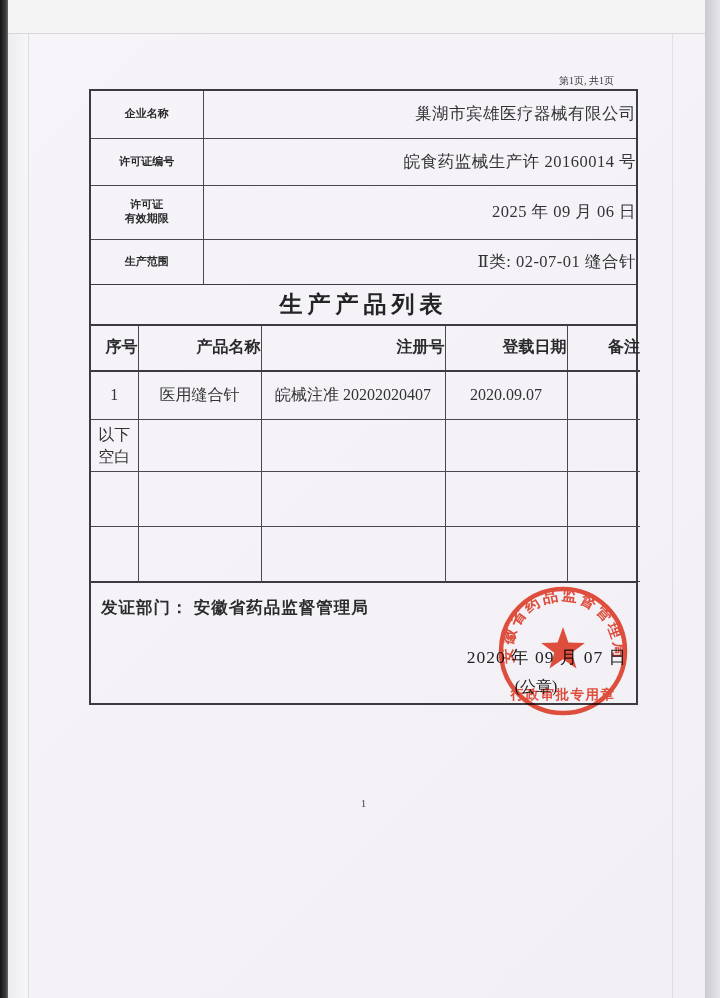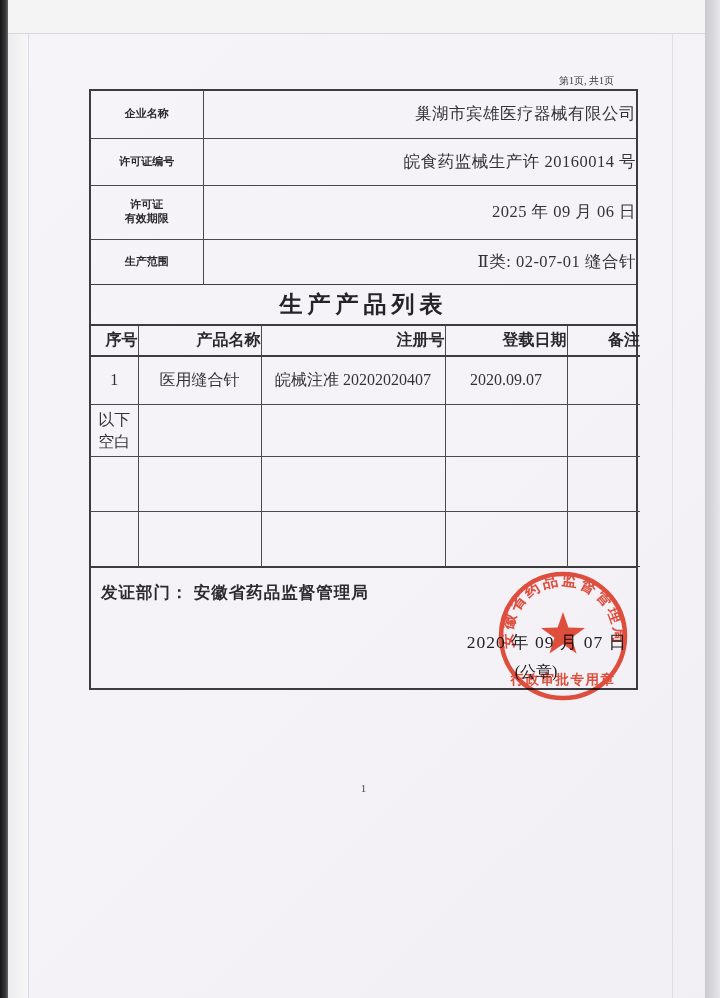--- a/index.html
+++ b/index.html
@@ -99,21 +99,21 @@
   .info-table { border-bottom: 1px solid #3c3c40; }
 
   .section-title {
     height: 41px;
     display: flex; align-items: center; justify-content: center;
     font-size: 23px; font-weight: 700; letter-spacing: 5px;
     border-bottom: 2px solid #3c3c40;
     color: #242427;
   }
   .prod-table th {
-    font-size: 16px; font-weight: 700; height: 30px;
+    font-size: 16px; font-weight: 700; height: 45px;
     border-bottom: 2px solid #3c3c40; color: #29292c;
   }
   .prod-table td {
     font-size: 16px; text-align: center; color: #333336;
     white-space: pre-line; line-height: 1.35;
   }
   .prod-table col.c1 { width: 47px; }
   .prod-table col.c2 { width: 123px; }
   .prod-table col.c3 { width: 184px; }
   .prod-table col.c4 { width: 122px; }

